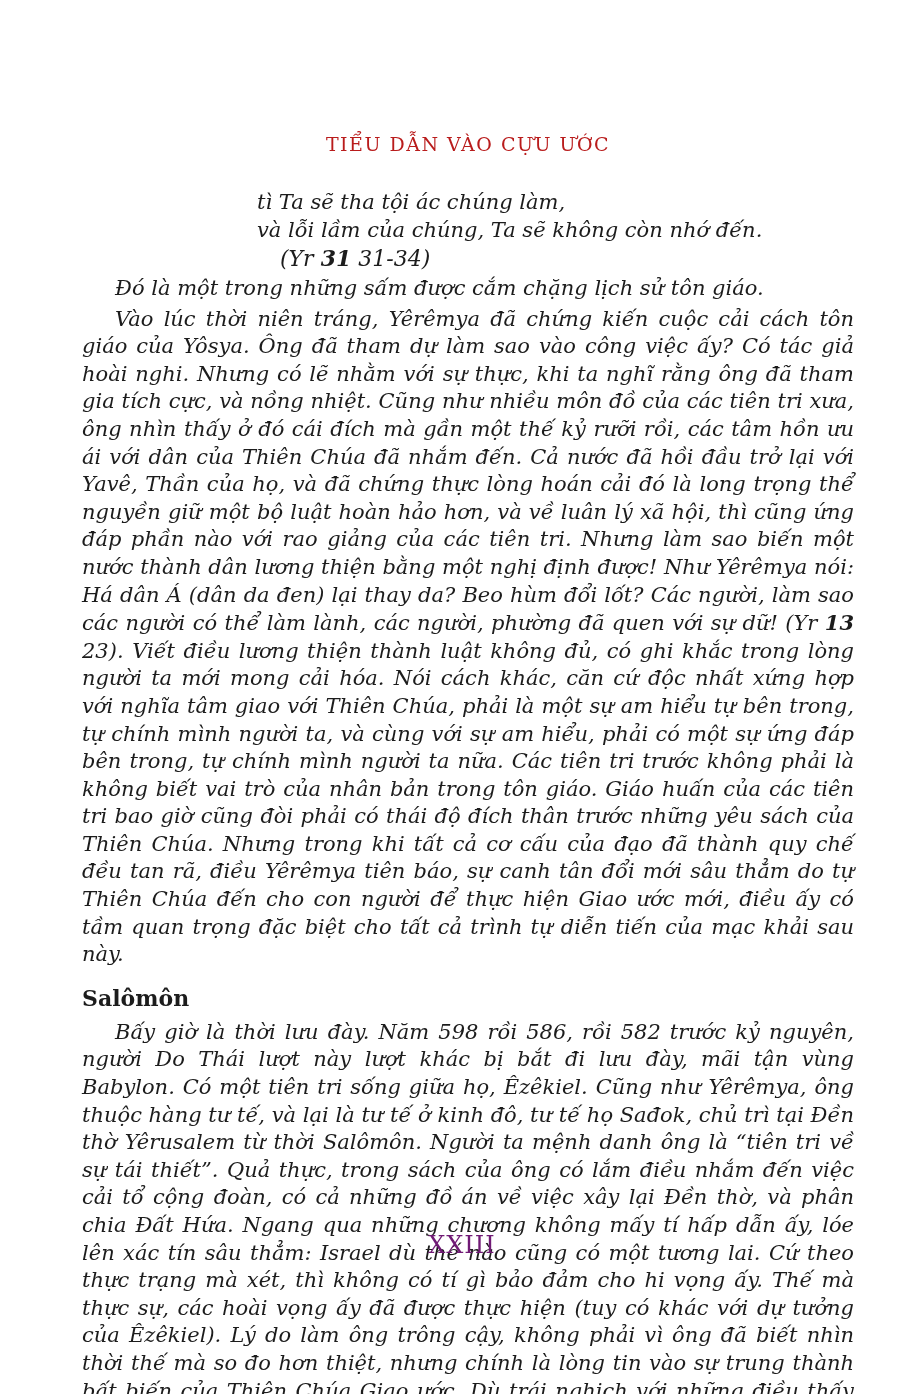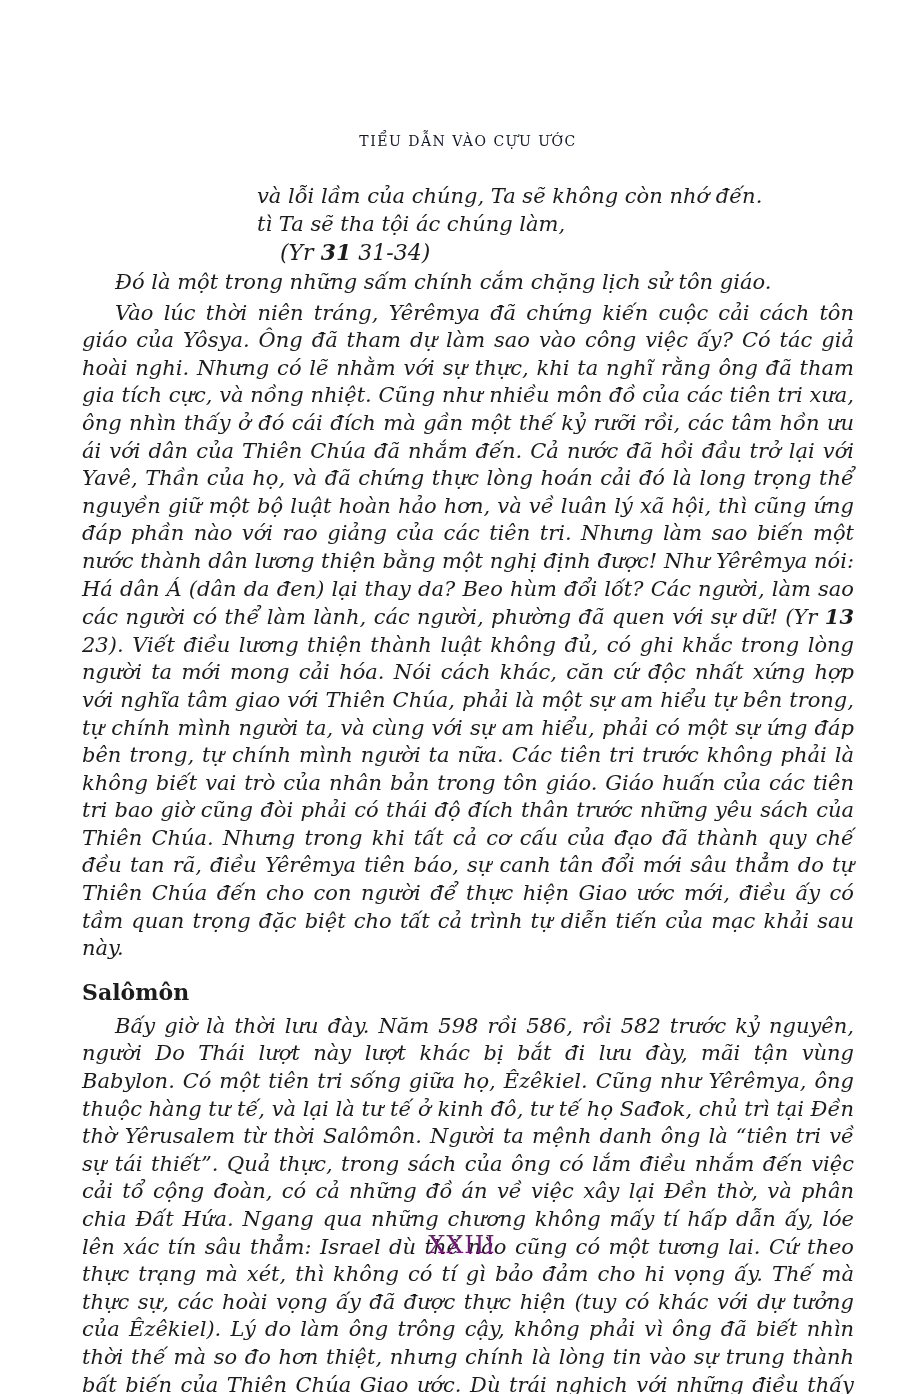--- a/index.html
+++ b/index.html
@@ -18,24 +18,24 @@
   }
   .content {
     position: absolute;
     left: 82px;
     top: 0;
     width: 772px;
   }
   .running-head {
     margin-top: 133px;
     text-align: center;
-    font-size: 14px;
+    font-size: 19px;
     letter-spacing: 1.5px;
     font-style: normal;
-    color: #0f172a;
+    color: #b91c1c;
     white-space: nowrap;
   }
   .quote-block {
     margin-top: 33px;
     padding-left: 175px;
     font-style: italic;
     font-size: 21px;
     line-height: 28px;
   }
   .quote-ref {
@@ -86,29 +86,29 @@
 </style>
 </head>
 <body>
 
 <div class="page">
   <div class="content">
 
     <div class="running-head">TIỂU DẪN VÀO CỰU ƯỚC</div>
 
     <div class="quote-block">
+      <div>tì Ta sẽ tha tội ác chúng làm,</div>
       <div>và lỗi lầm của chúng, Ta sẽ không còn nhớ đến.</div>
-      <div>tì Ta sẽ tha tội ác chúng làm,</div>
     </div>
 
     <div class="quote-ref"><span>(Yr </span><strong class="inline-bold">31</strong><span> 31-34)</span></div>
 
     <div class="body-text">
 
-      <p class="intro-line">Đó là một trong những sấm chính cắm chặng lịch sử tôn giáo.</p>
+      <p class="intro-line">Đó là một trong những sấm được cắm chặng lịch sử tôn giáo.</p>
 
       <p class="para"><span>Vào lúc thời niên tráng, Yêrêmya đã chứng kiến cuộc cải cách tôn giáo của Yôsya. Ông đã tham dự làm sao vào công việc ấy? Có tác giả hoài nghi. Nhưng có lẽ nhằm với sự thực, khi ta nghĩ rằng ông đã tham gia tích cực, và nồng nhiệt. Cũng như nhiều môn đồ của các tiên tri xưa, ông nhìn thấy ở đó cái đích mà gần một thế kỷ rưỡi rồi, các tâm hồn ưu ái với dân của Thiên Chúa đã nhắm đến. Cả nước đã hồi đầu trở lại với Yavê, Thần của họ, và đã chứng thực lòng hoán cải đó là long trọng thể nguyền giữ một bộ luật hoàn hảo hơn, và về luân lý xã hội, thì cũng ứng đáp phần nào với rao giảng của các tiên tri. Nhưng làm sao biến một nước thành dân lương thiện bằng một nghị định được! Như Yêrêmya nói: Há dân Á (dân da đen) lại thay da? Beo hùm đổi lốt? Các người, làm sao các người có thể làm lành, các người, phường đã quen với sự dữ! (Yr </span><strong class="inline-bold">13</strong><span> 23). Viết điều lương thiện thành luật không đủ, có ghi khắc trong lòng người ta mới mong cải hóa. Nói cách khác, căn cứ độc nhất xứng hợp với nghĩa tâm giao với Thiên Chúa, phải là một sự am hiểu tự bên trong, tự chính mình người ta, và cùng với sự am hiểu, phải có một sự ứng đáp bên trong, tự chính mình người ta nữa. Các tiên tri trước không phải là không biết vai trò của nhân bản trong tôn giáo. Giáo huấn của các tiên tri bao giờ cũng đòi phải có thái độ đích thân trước những yêu sách của Thiên Chúa. Nhưng trong khi tất cả cơ cấu của đạo đã thành quy chế đều tan rã, điều Yêrêmya tiên báo, sự canh tân đổi mới sâu thẳm do tự Thiên Chúa đến cho con người để thực hiện Giao ước mới, điều ấy có tầm quan trọng đặc biệt cho tất cả trình tự diễn tiến của mạc khải sau này.</span></p>
 
       <h2 class="section-heading">Salômôn</h2>
 
       <p class="para">Bấy giờ là thời lưu đày. Năm 598 rồi 586, rồi 582 trước kỷ nguyên, người Do Thái lượt này lượt khác bị bắt đi lưu đày, mãi tận vùng Babylon. Có một tiên tri sống giữa họ, Êzêkiel. Cũng như Yêrêmya, ông thuộc hàng tư tế, và lại là tư tế ở kinh đô, tư tế họ Sađok, chủ trì tại Đền thờ Yêrusalem từ thời Salômôn. Người ta mệnh danh ông là “tiên tri về sự tái thiết”. Quả thực, trong sách của ông có lắm điều nhắm đến việc cải tổ cộng đoàn, có cả những đồ án về việc xây lại Đền thờ, và phân chia Đất Hứa. Ngang qua những chương không mấy tí hấp dẫn ấy, lóe lên xác tín sâu thẳm: Israel dù thế nào cũng có một tương lai. Cứ theo thực trạng mà xét, thì không có tí gì bảo đảm cho hi vọng ấy. Thế mà thực sự, các hoài vọng ấy đã được thực hiện (tuy có khác với dự tưởng của Êzêkiel). Lý do làm ông trông cậy, không phải vì ông đã biết nhìn thời thế mà so đo hơn thiệt, nhưng chính là lòng tin vào sự trung thành bất biến của Thiên Chúa Giao ước. Dù trái nghịch với những điều thấy được, ông cũng như các tiên tri trước đều tin vào lòng thương xót của Thiên Chúa với dân Israel mà Người đã chọn.</p>
 
     </div>
   </div>
 

